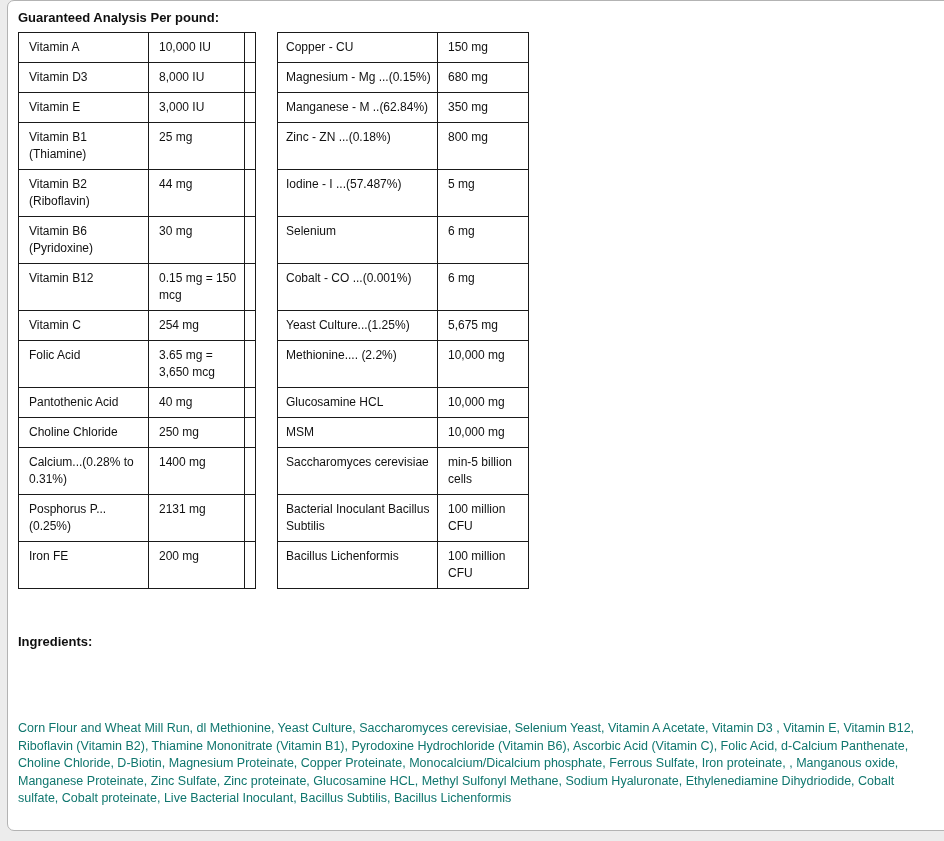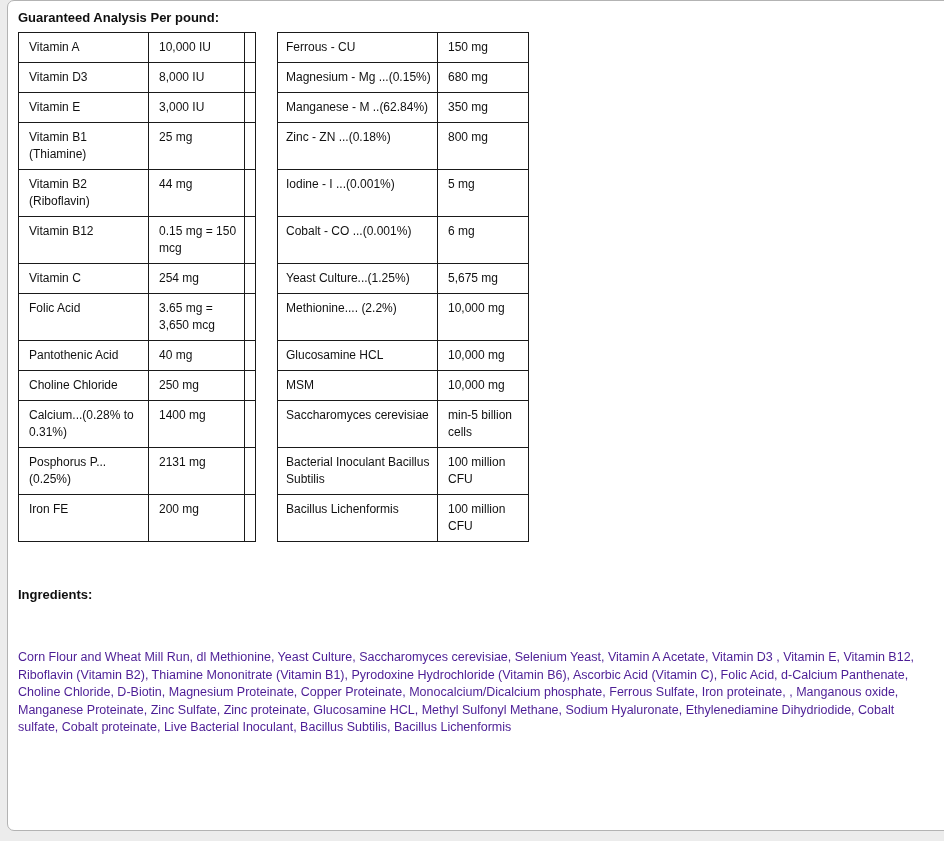--- a/index.html
+++ b/index.html
@@ -53,25 +53,25 @@
     border: none;
     padding: 0;
   }
   table.analysis td.name2 {
     padding-left: 8px;
   }
   .ingredients-title {
     margin-top: 44px;
   }
   .ingredients-text {
-    margin: 46px 0 0 0;
+    margin: 70px 0 0 0;
     width: 912px;
     font-size: 12.5px;
     line-height: 17.5px;
-    color: #4c1d95;
+    color: #0f766e;
   }
 </style>
 </head>
 <body>
 
 <div class="panel">
 
   <h2 class="section-title">Guaranteed Analysis Per pound:</h2>
 
   <table class="analysis">
@@ -82,21 +82,21 @@
       <col style="width:22px">
       <col style="width:160px">
       <col style="width:91px">
     </colgroup>
     <tbody>
   <tr>
     <td class="name1">Vitamin A</td>
     <td class="val1">10,000 IU</td>
     <td class="narrow"></td>
     <td class="gap"></td>
-    <td class="name2">Ferrous - CU</td>
+    <td class="name2">Copper - CU</td>
     <td class="val2">150 mg</td>
   </tr>
 
   <tr>
     <td class="name1">Vitamin D3</td>
     <td class="val1">8,000 IU</td>
     <td class="narrow"></td>
     <td class="gap"></td>
     <td class="name2">Magnesium - Mg ...(0.15%)</td>
     <td class="val2">680 mg</td>
@@ -118,24 +118,32 @@
     <td class="gap"></td>
     <td class="name2">Zinc - ZN ...(0.18%)</td>
     <td class="val2">800 mg</td>
   </tr>
 
   <tr>
     <td class="name1">Vitamin B2 (Riboflavin)</td>
     <td class="val1">44 mg</td>
     <td class="narrow"></td>
     <td class="gap"></td>
-    <td class="name2">Iodine - I ...(0.001%)</td>
+    <td class="name2">Iodine - I ...(57.487%)</td>
     <td class="val2">5 mg</td>
   </tr>
 
+  <tr>
+    <td class="name1">Vitamin B6 (Pyridoxine)</td>
+    <td class="val1">30 mg</td>
+    <td class="narrow"></td>
+    <td class="gap"></td>
+    <td class="name2">Selenium</td>
+    <td class="val2">6 mg</td>
+  </tr>
 
   <tr>
     <td class="name1">Vitamin B12</td>
     <td class="val1">0.15 mg = 150 mcg</td>
     <td class="narrow"></td>
     <td class="gap"></td>
     <td class="name2">Cobalt - CO ...(0.001%)</td>
     <td class="val2">6 mg</td>
   </tr>
 

